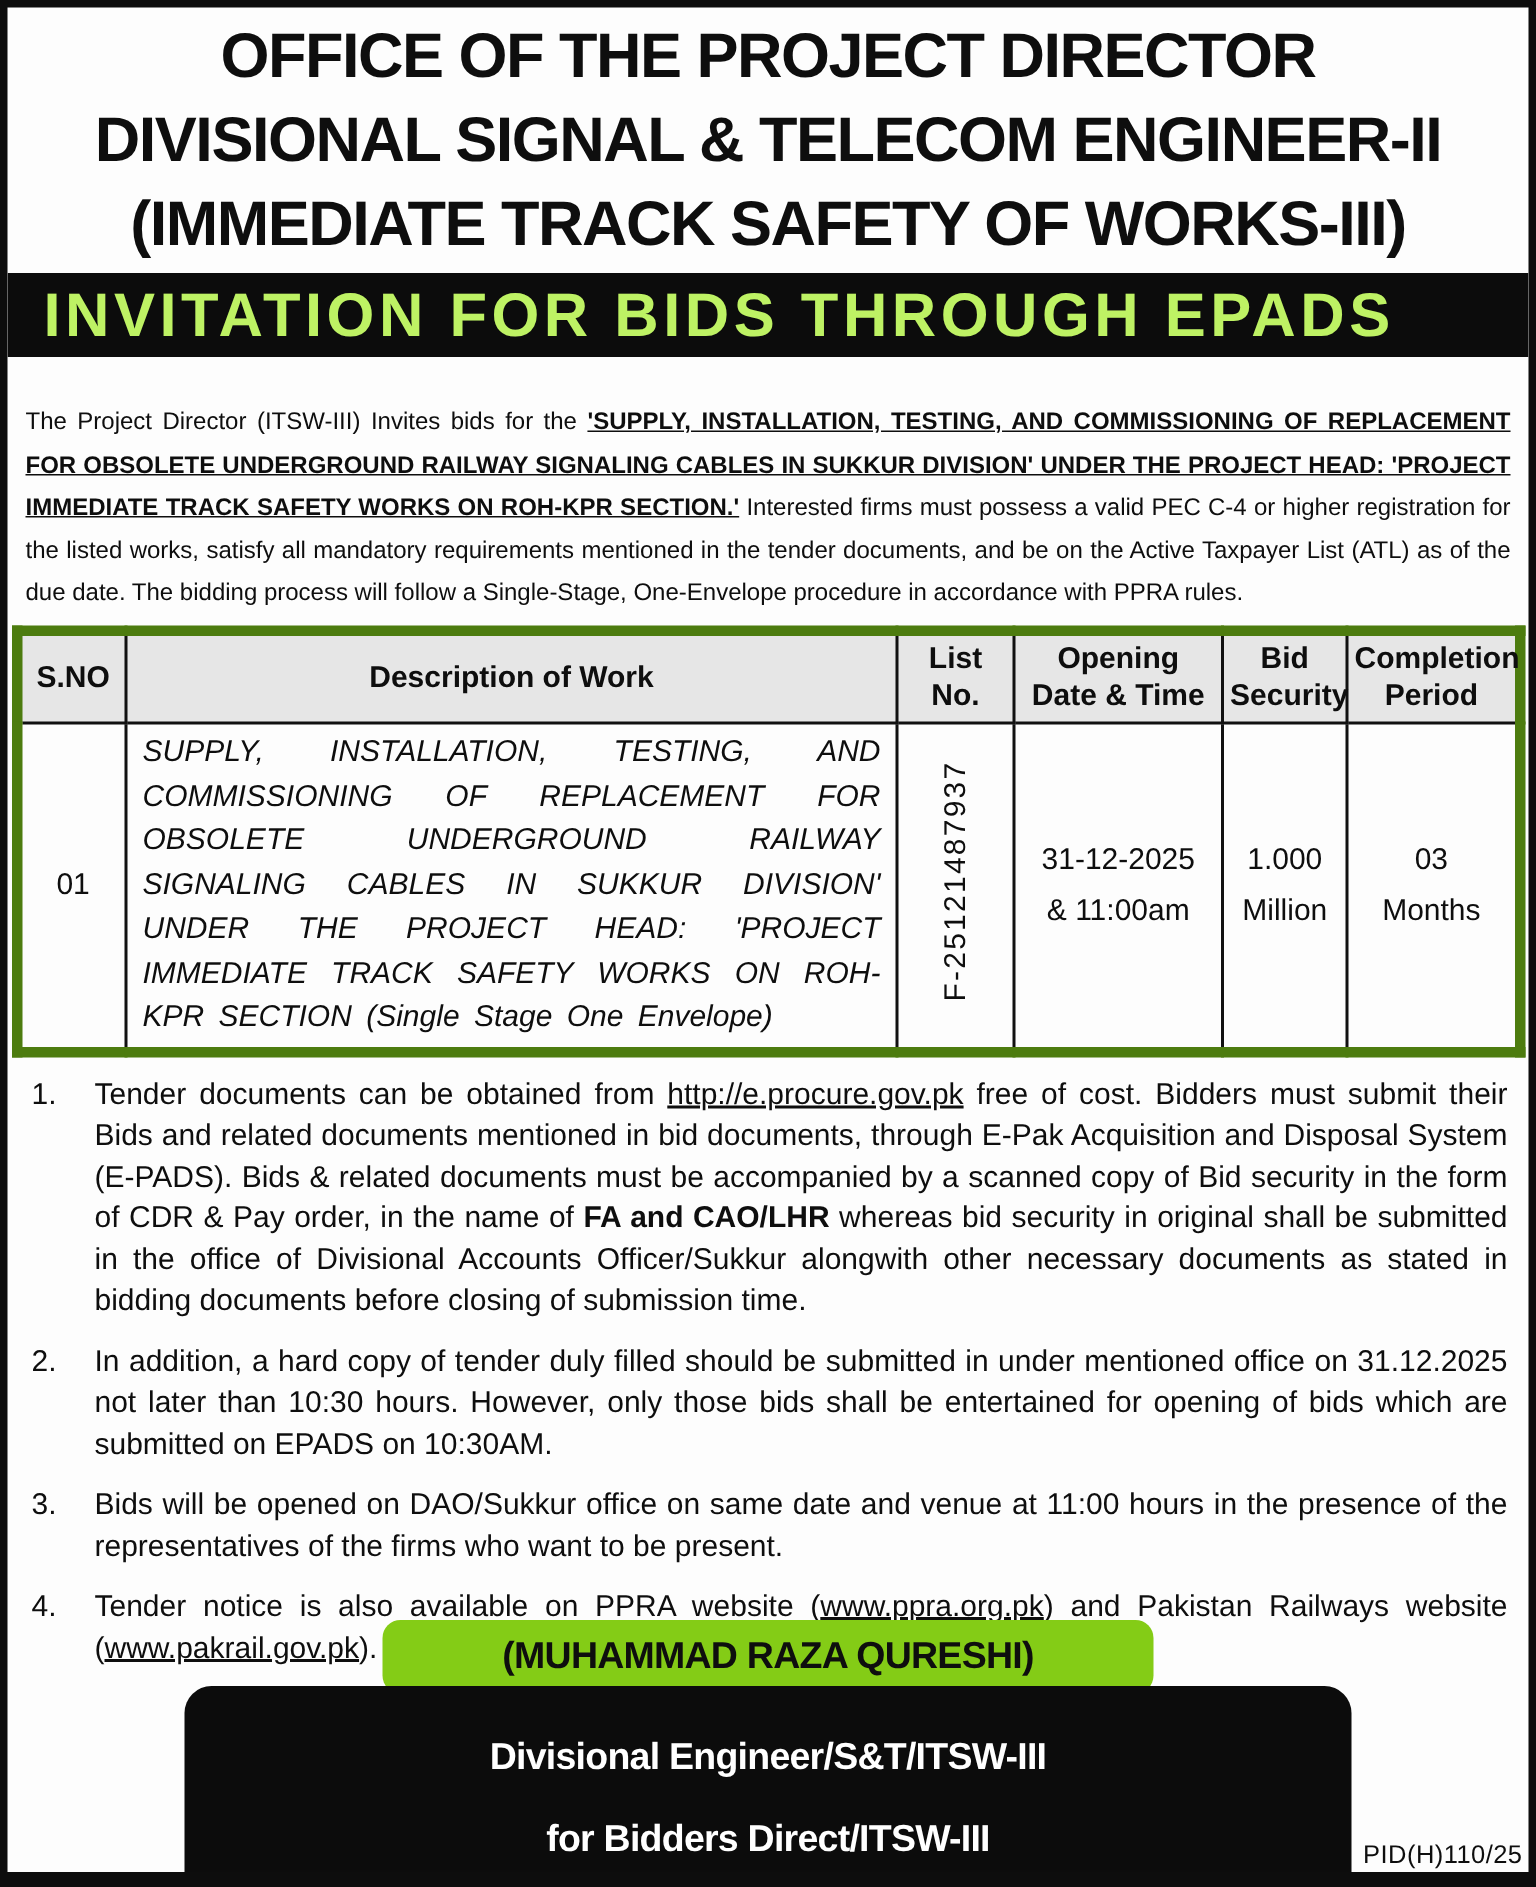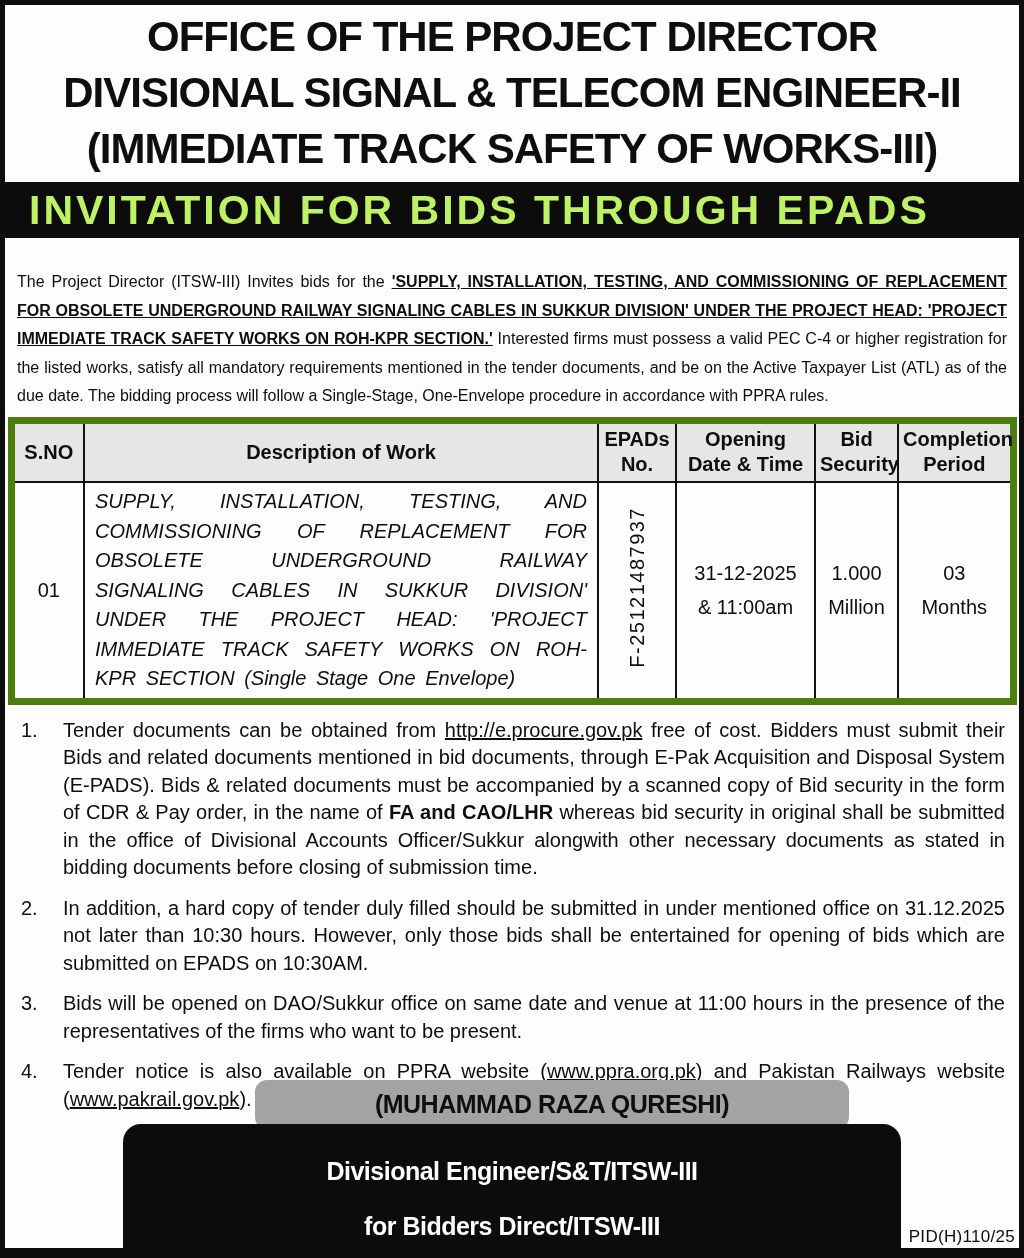--- a/index.html
+++ b/index.html
@@ -28,21 +28,21 @@
   td.c{text-align:center;vertical-align:middle;}
   td.pre{white-space:pre-line;line-height:34px;}
   .vert{display:inline-block;writing-mode:vertical-rl;transform:rotate(180deg);font-size:20px;letter-spacing:1.5px;}
   
   .notices{margin:12px 14px 0 16px;}
   .notice{display:flex;margin-bottom:13px;}
   .num{width:42px;flex:none;font-size:20px;line-height:27.5px;}
   .ntext{flex:1;font-size:20px;line-height:27.5px;text-align:justify;}
   
   .footer{position:absolute;left:0;right:0;bottom:0;height:168px;}
-  .sig-box{position:absolute;left:250px;top:0;width:594px;height:49px;background:#a3a3a3;border-radius:12px;display:flex;align-items:center;justify-content:center;}
+  .sig-box{position:absolute;left:250px;top:0;width:514px;height:49px;background:#84cc16;border-radius:12px;display:flex;align-items:center;justify-content:center;}
   .sig-box span{font-weight:700;font-size:25px;letter-spacing:-0.5px;}
   .black-box{position:absolute;left:118px;top:44px;width:778px;height:124px;background:#0c0c0c;border-radius:18px 18px 0 0;color:#ffffff;text-align:center;font-weight:700;font-size:25px;padding-top:11px;box-sizing:border-box;}
   .black-box div{line-height:37px;letter-spacing:-0.5px;margin-top:18px;}
   .pid{position:absolute;right:4px;bottom:1px;font-size:17px;letter-spacing:0.3px;}
 </style>
 </head>
 <body>
 
 <div class="page">
 
@@ -64,21 +64,21 @@
         <col style="width:514px">
         <col style="width:78px">
       <col style="width:139px">
         <col style="width:83px">
         <col style="width:115px">
     </colgroup>
     <thead>
       <tr>
         <th>S.NO</th>
         <th>Description of Work</th>
-        <th>EPADs No.</th>
+        <th>List No.</th>
         <th>Opening Date &amp; Time</th>
         <th>Bid Security</th>
         <th>Completion Period</th>
       </tr>
     </thead>
     <tbody>
       <tr>
         <td class="c">01</td>
         <td class="desc">SUPPLY, INSTALLATION, TESTING, AND COMMISSIONING OF REPLACEMENT FOR OBSOLETE UNDERGROUND RAILWAY SIGNALING CABLES IN SUKKUR DIVISION' UNDER THE PROJECT HEAD: 'PROJECT IMMEDIATE TRACK SAFETY WORKS ON ROH-KPR SECTION (Single Stage One Envelope)</td>
         <td class="c"><span class="vert">F-25121487937</span></td>

